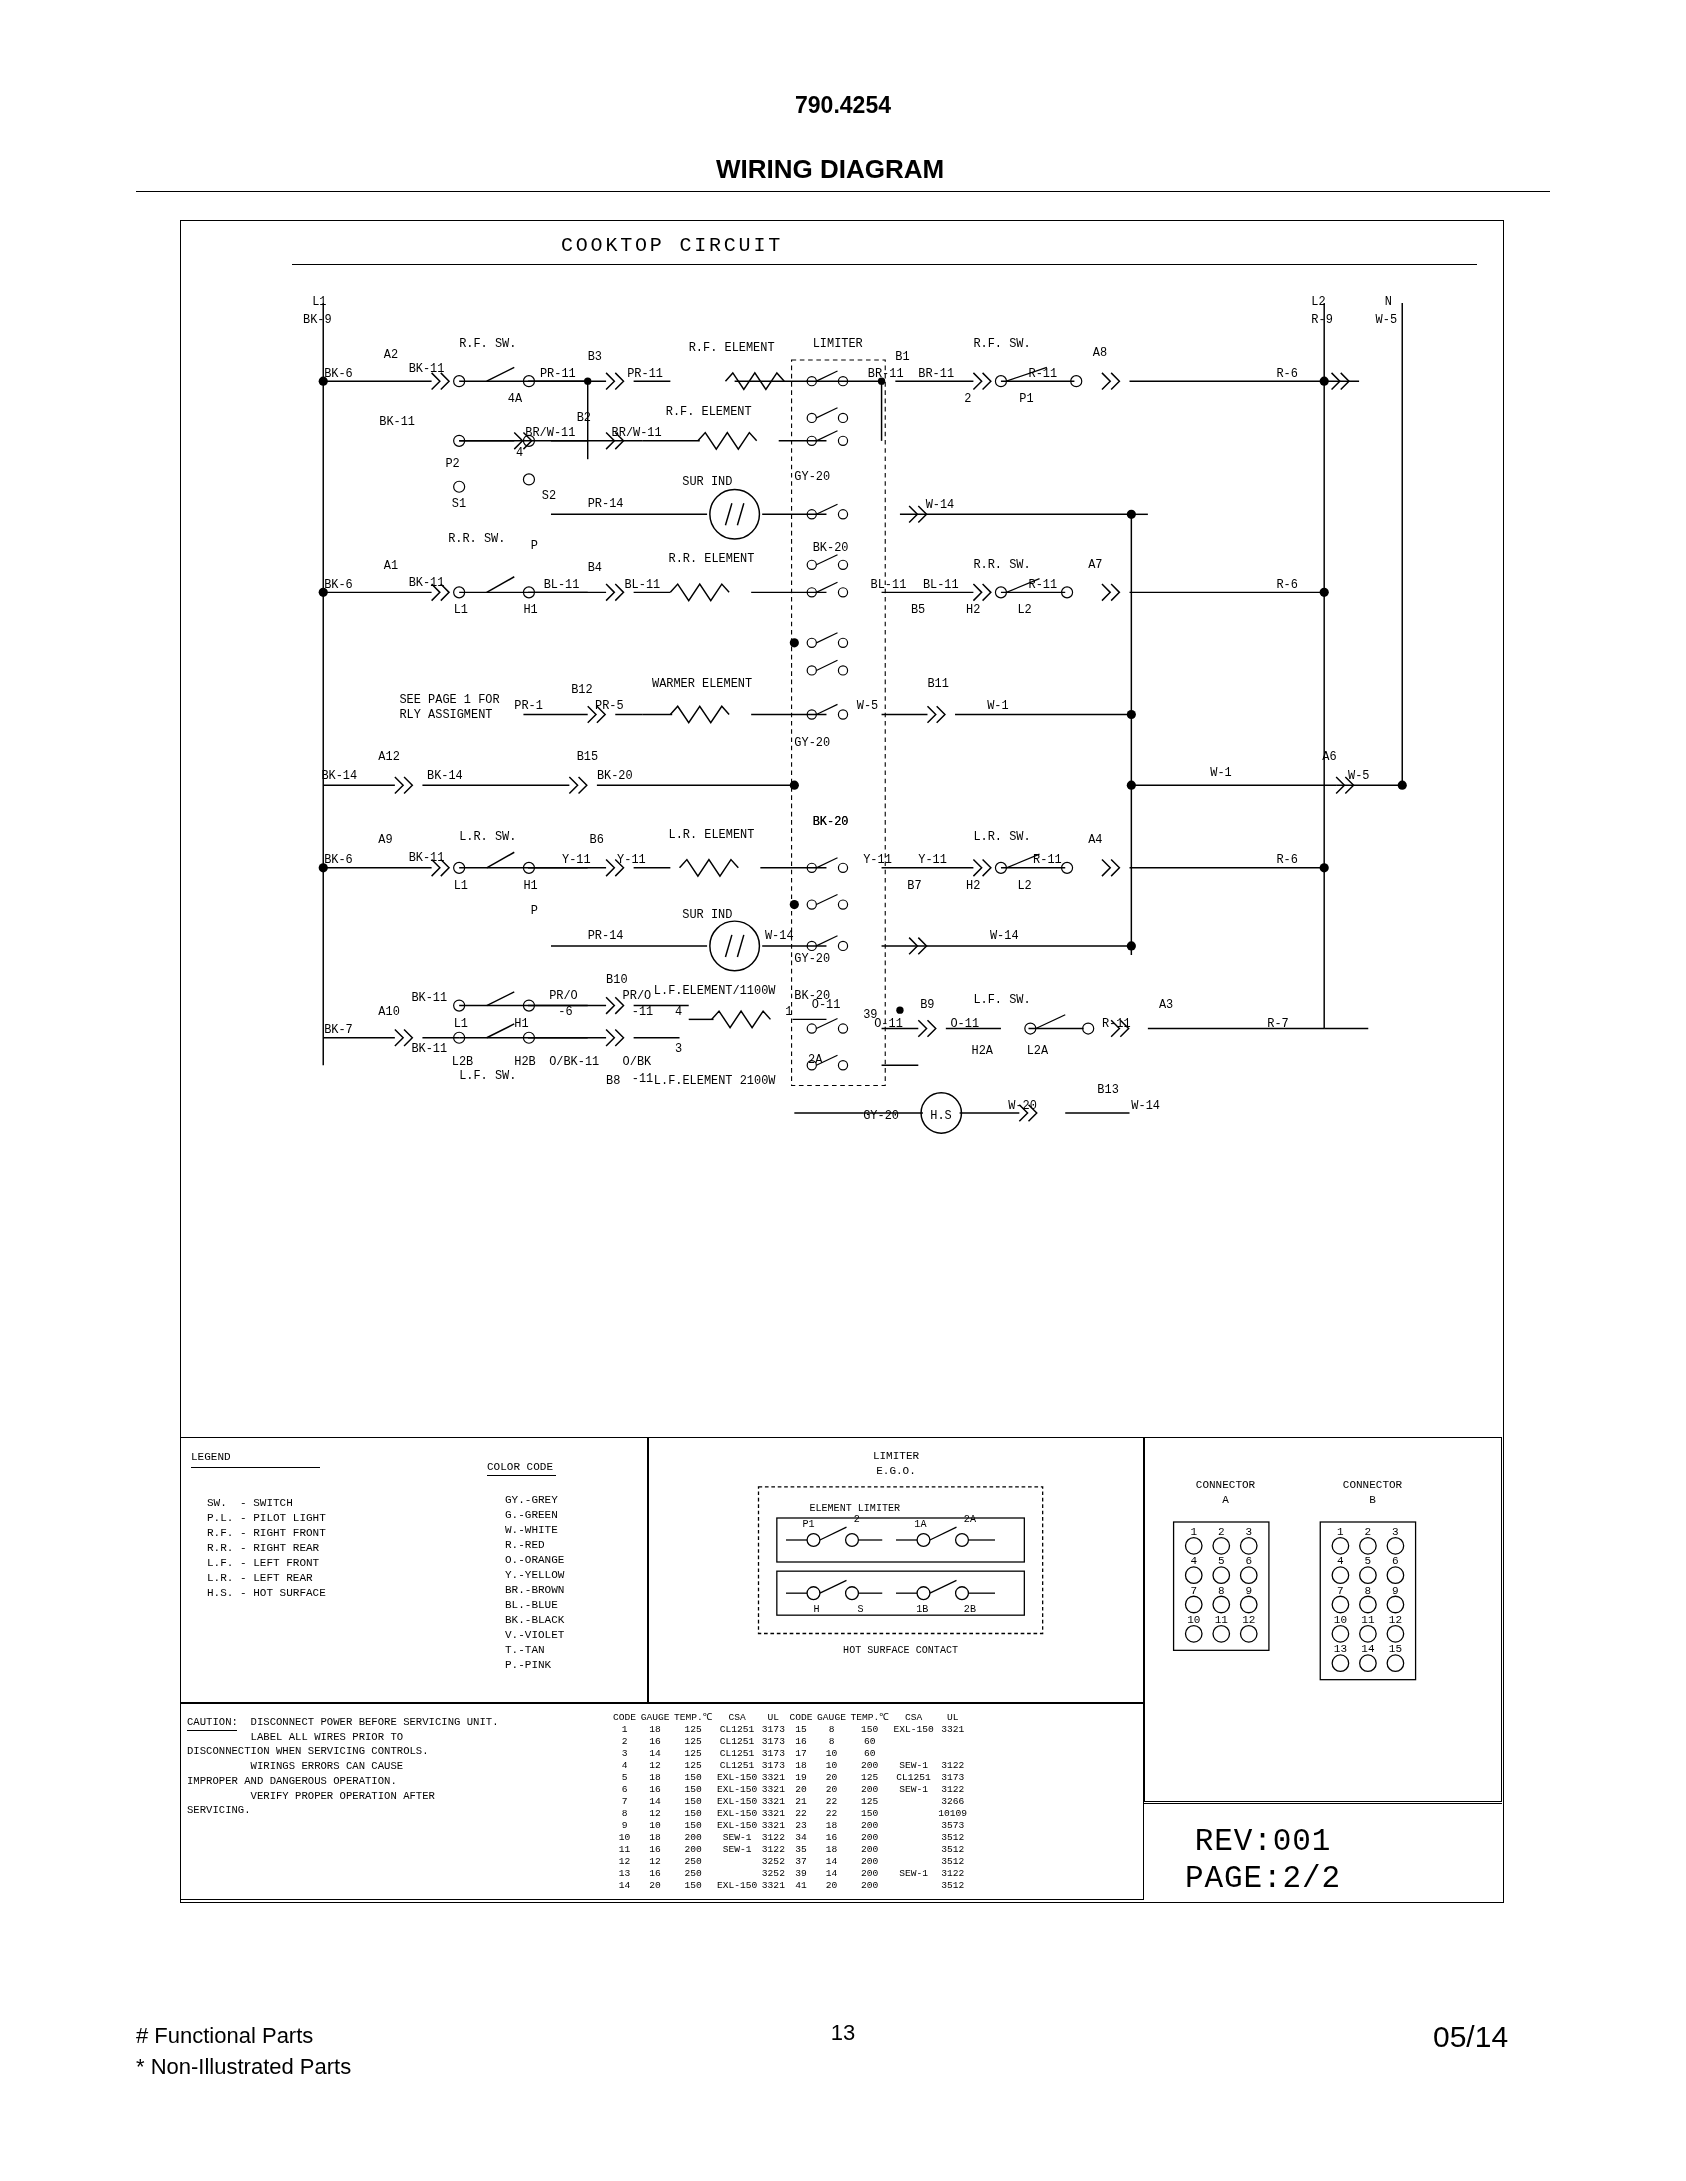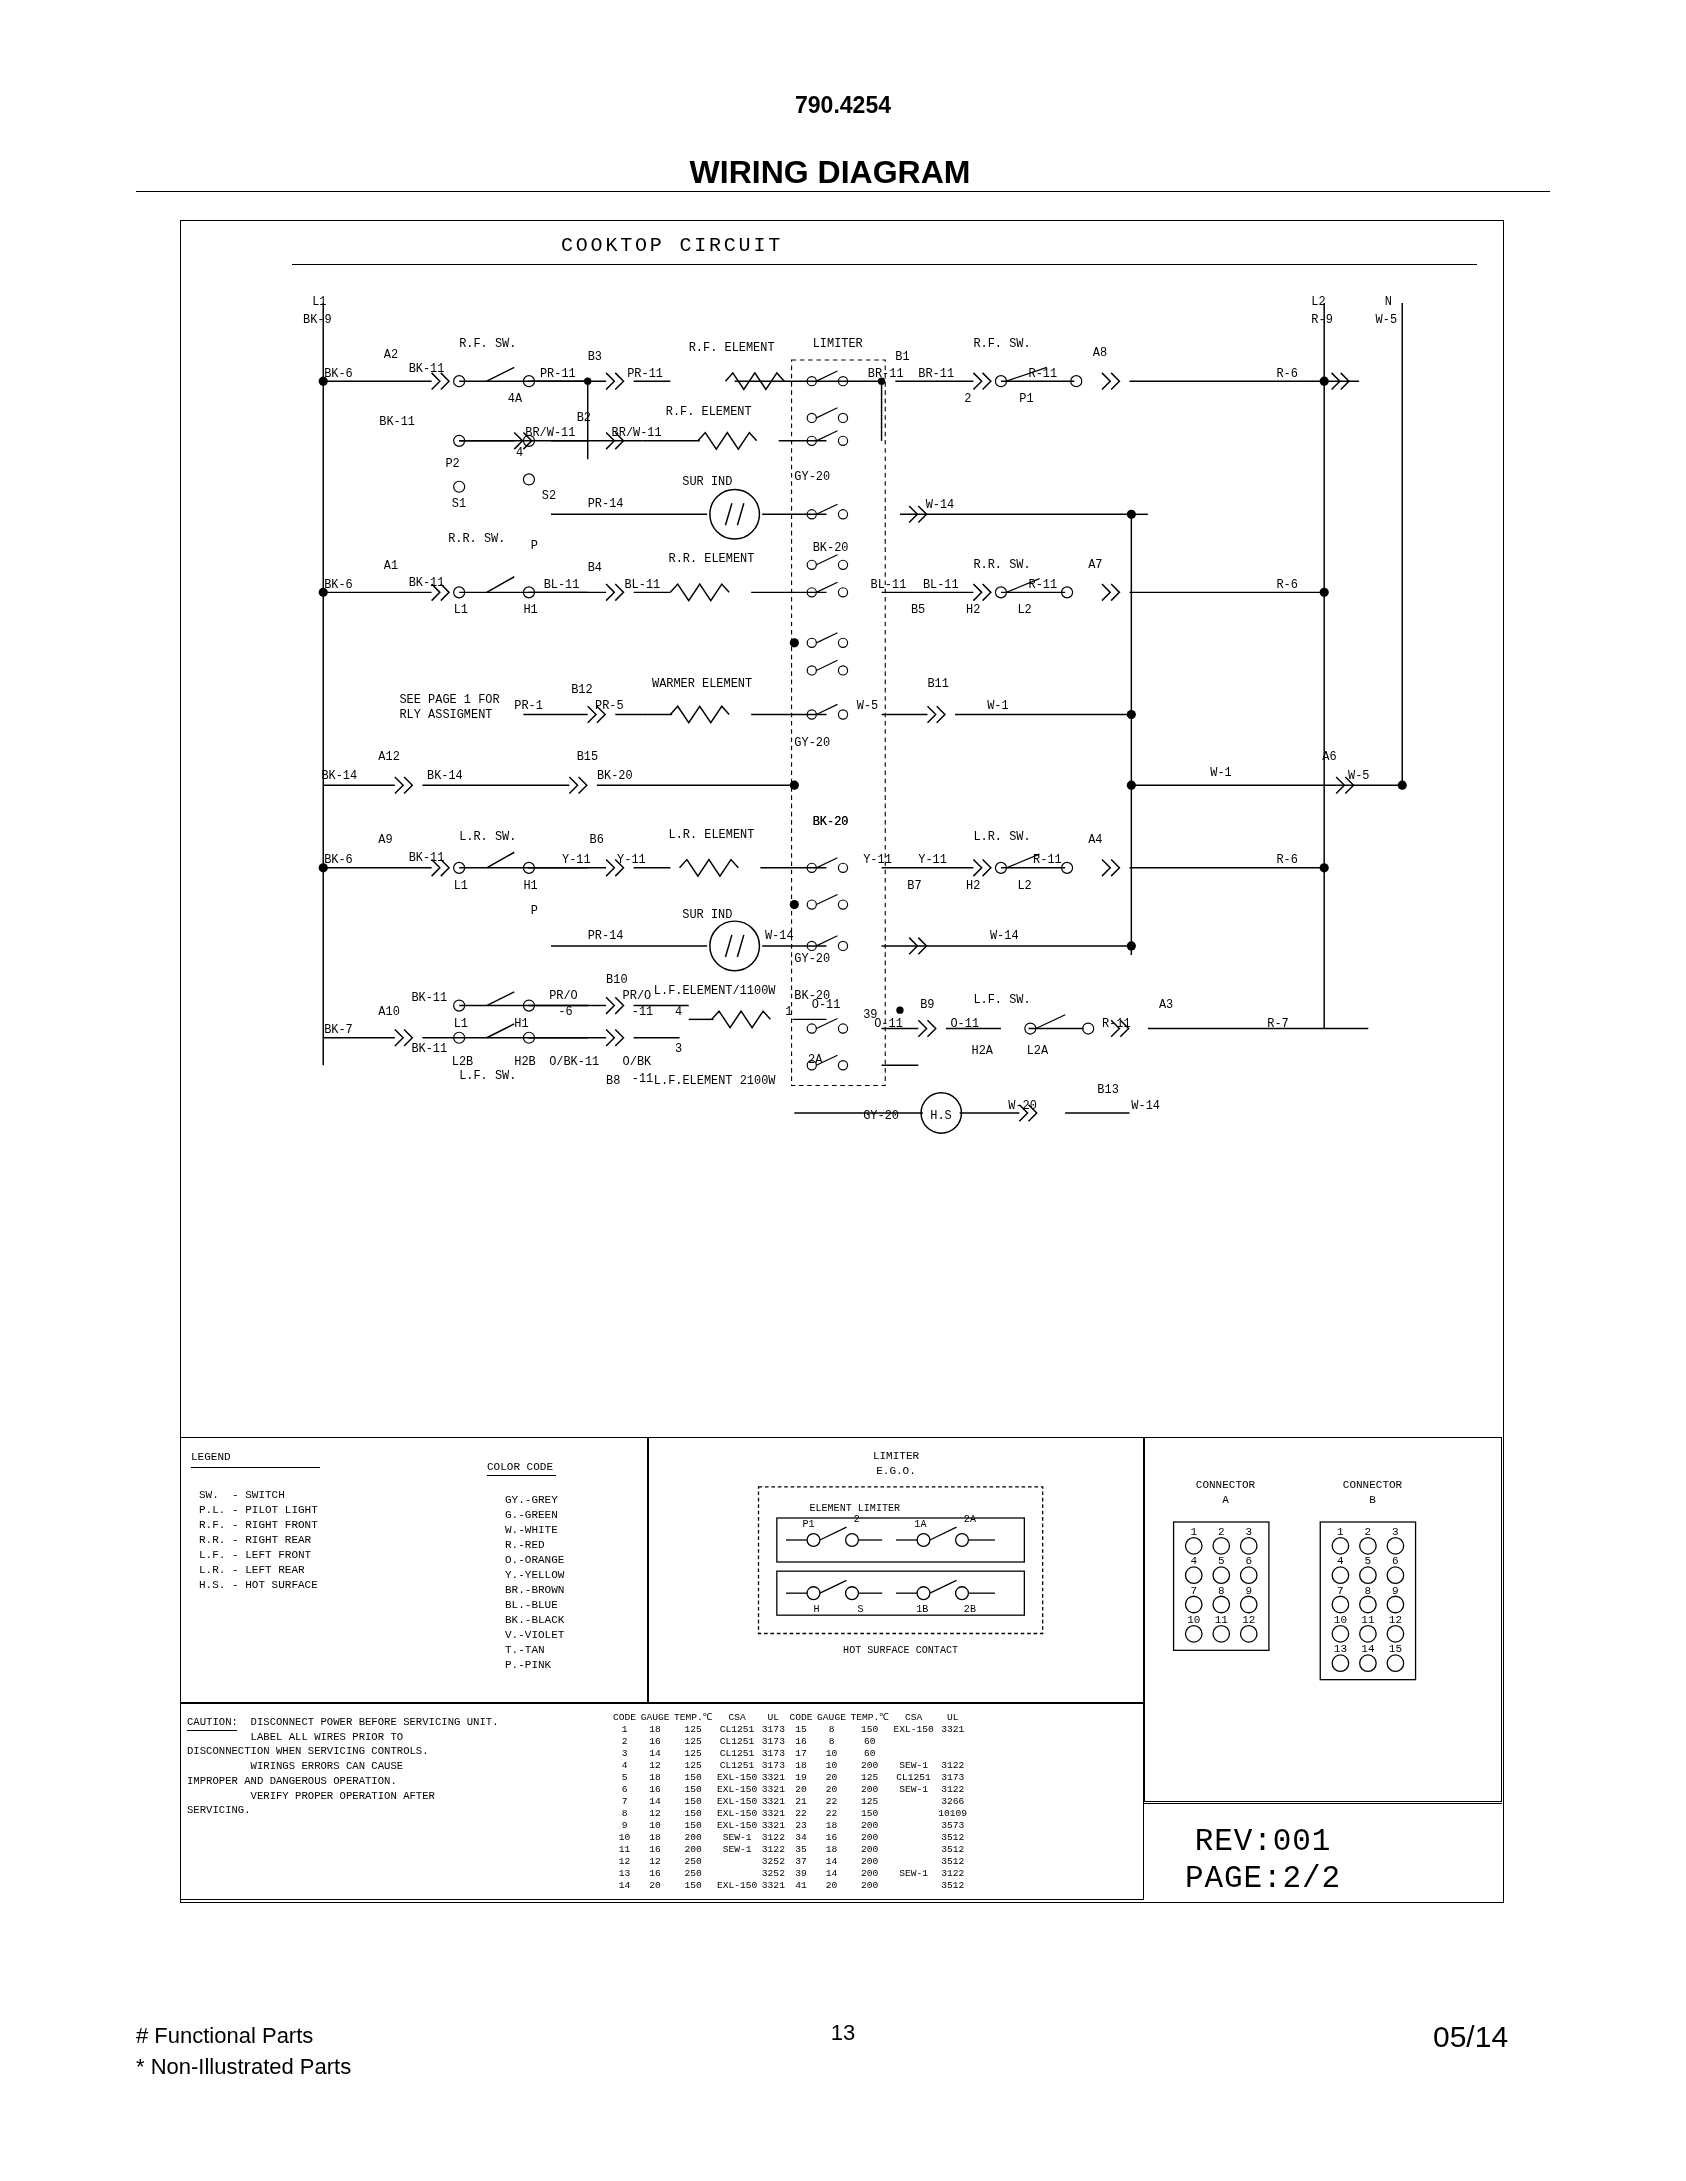--- a/index.html
+++ b/index.html
@@ -1,18 +1,18 @@
 <!DOCTYPE html>
 <html style="font-size:14.7px"><head>
 <meta charset="utf-8">
 <style>
   html,body{margin:0;padding:0;background:#fff;}
   body{width:1686px;height:2182px;font-family:"Liberation Sans",sans-serif;color:#000;position:relative;}
   #model-number{position:absolute;top:92px;left:0;width:1686px;text-align:center;font-size:23px;font-weight:bold;}
-  #page-title{position:absolute;top:154px;left:0;width:1660px;text-align:center;font-size:32px;font-weight:bold;}
+  #page-title{position:absolute;top:154px;left:0;width:1660px;text-align:center;font-size:26px;font-weight:bold;}
   #title-rule{position:absolute;top:191px;left:136px;width:1414px;border-bottom:1.8px solid #000;}
   #diagram-frame{position:absolute;top:220px;left:180px;width:1322px;height:1681px;border:1.8px solid #000;}
   #circuit-title{position:absolute;top:234px;left:0;width:1344px;text-align:center;font-size:20px;letter-spacing:2.8px;font-family:"Liberation Mono",monospace;}
   #circuit-rule{position:absolute;top:264px;left:292px;width:1185px;border-bottom:0.9px solid #000;}
   svg{position:absolute;top:0;left:0;}
   .lbl{font-family:"Liberation Mono",monospace;font-size:13px;}
   
   .panel{position:absolute;border:1.8px solid #000;box-sizing:border-box;}
   #legend-panel{top:1437px;left:180px;width:468px;height:266px;}
   #limiter-panel{top:1437px;left:648px;width:496px;height:266px;}
@@ -505,21 +505,21 @@
     <text x="1013" y="1218">H.S</text>
     <text x="1098" y="1208">W-20</text>
     <text x="1195" y="1190">B13</text>
     <text x="1232" y="1208">W-14</text>
   </g>
 </svg>
 
 <div class="panel" id="legend-panel"></div>
 <div id="legend-title">LEGEND</div>
 <div id="legend-title-rule"></div>
-<pre class="legend-col" id="legend-sw" style="margin:8px;">SW.  - SWITCH
+<pre class="legend-col" id="legend-sw" style="margin:16px;">SW.  - SWITCH
 P.L. - PILOT LIGHT
 R.F. - RIGHT FRONT
 R.R. - RIGHT REAR
 L.F. - LEFT FRONT
 L.R. - LEFT REAR
 H.S. - HOT SURFACE</pre>
 <div id="cc-rule"></div>
 <div class="legend-col" id="legend-cc">
   <div>COLOR CODE</div>
   <pre style="margin:18px;font-family:'Liberation Mono',monospace;font-size:11px;line-height:15px;">GY.-GREY

